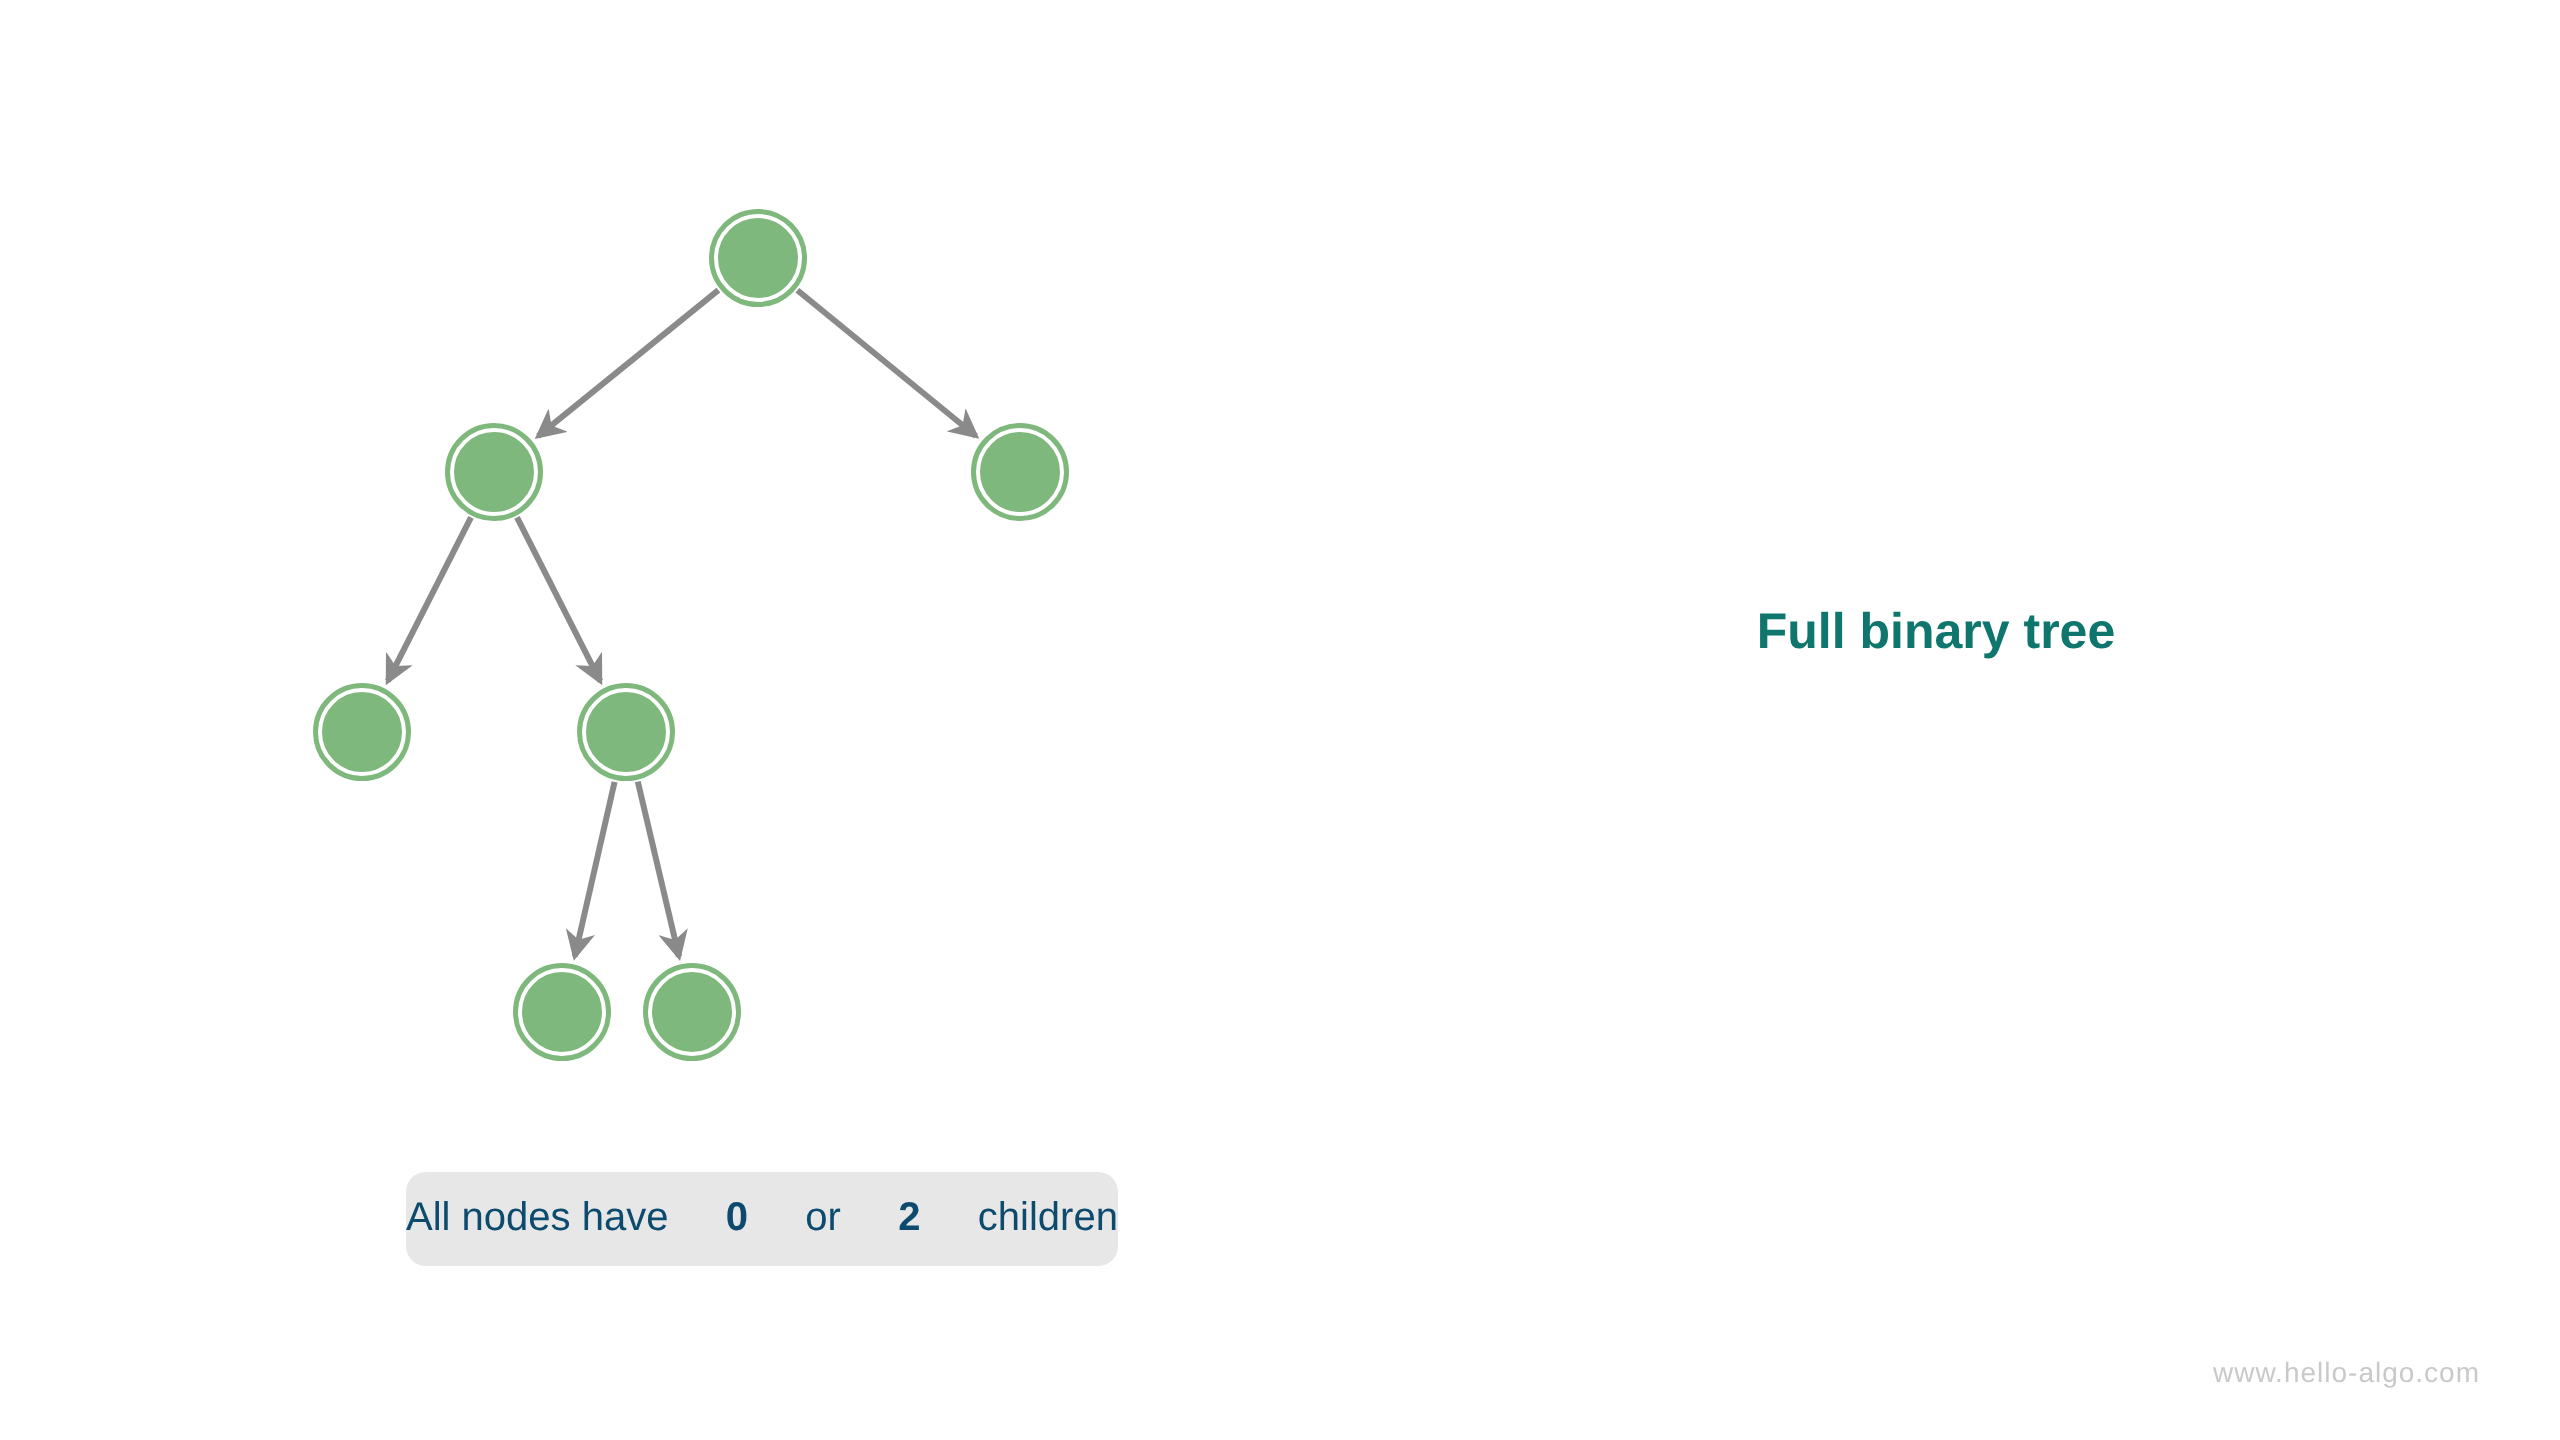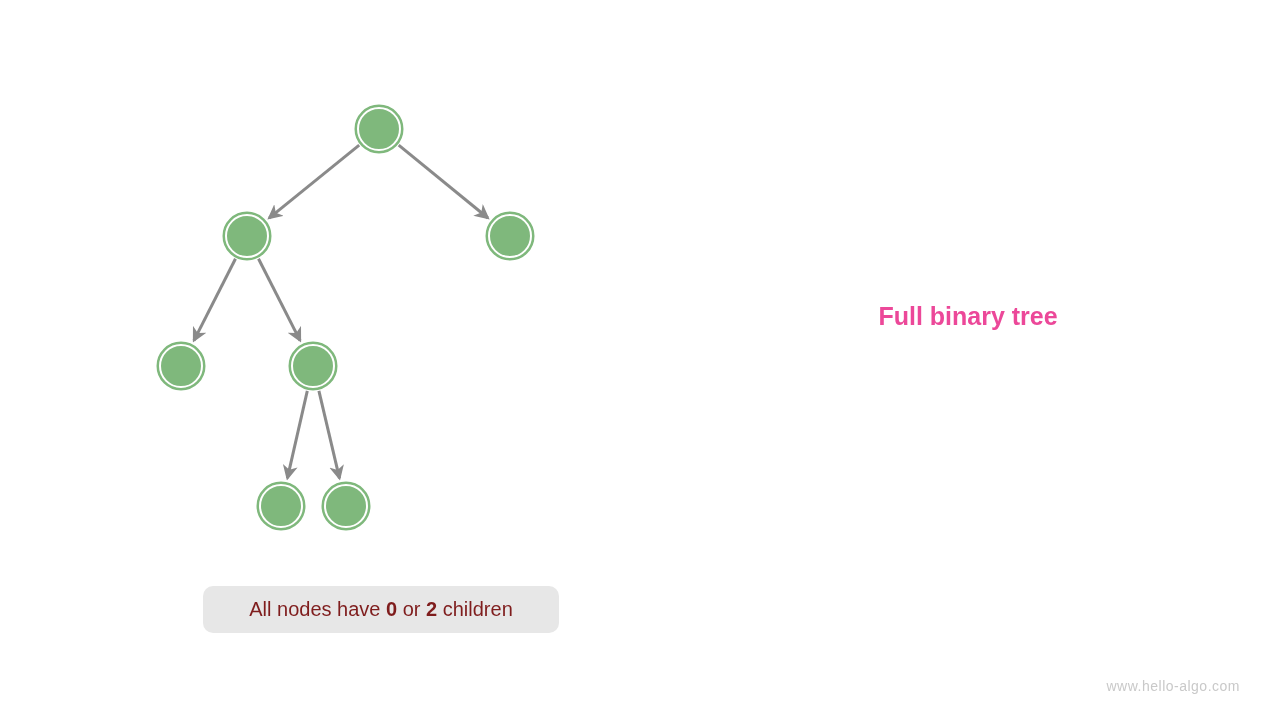--- a/index.html
+++ b/index.html
@@ -96,16 +96,16 @@
       </g>
       <g>
         <circle cx="281" cy="506" r="21" fill="#7FB87C" stroke="#FFFFFF" stroke-width="2"></circle>
         <circle cx="281" cy="506" r="23.25" fill="none" stroke="#7FB87C" stroke-width="2.5"></circle>
       </g>
       <g>
         <circle cx="346" cy="506" r="21" fill="#7FB87C" stroke="#FFFFFF" stroke-width="2"></circle>
         <circle cx="346" cy="506" r="23.25" fill="none" stroke="#7FB87C" stroke-width="2.5"></circle>
       </g>
     </svg>
-  <div class="diagram-title" style="color: #ec4899; text-align: center;">Full binary tree</div>
-  <div class="caption-pill" style="background: rgb(231, 231, 231); color: #7f1d1d;"><span class="seg">All nodes have </span><span class="seg-bold">0</span><span class="seg"> or </span><span class="seg-bold">2</span><span class="seg"> children</span></div>
+  <div class="diagram-title" style="color: #0f766e; text-align: center;">Full binary tree</div>
+  <div class="caption-pill" style="background: rgb(231, 231, 231); color: #0c4a6e; justify-content: space-between;"><span class="seg">All nodes have </span><span class="seg-bold">0</span><span class="seg"> or </span><span class="seg-bold">2</span><span class="seg"> children</span></div>
   <div class="watermark" style="color: rgb(201, 201, 201);">www.hello-algo.com</div>
 </div>
 
 </body></html>

